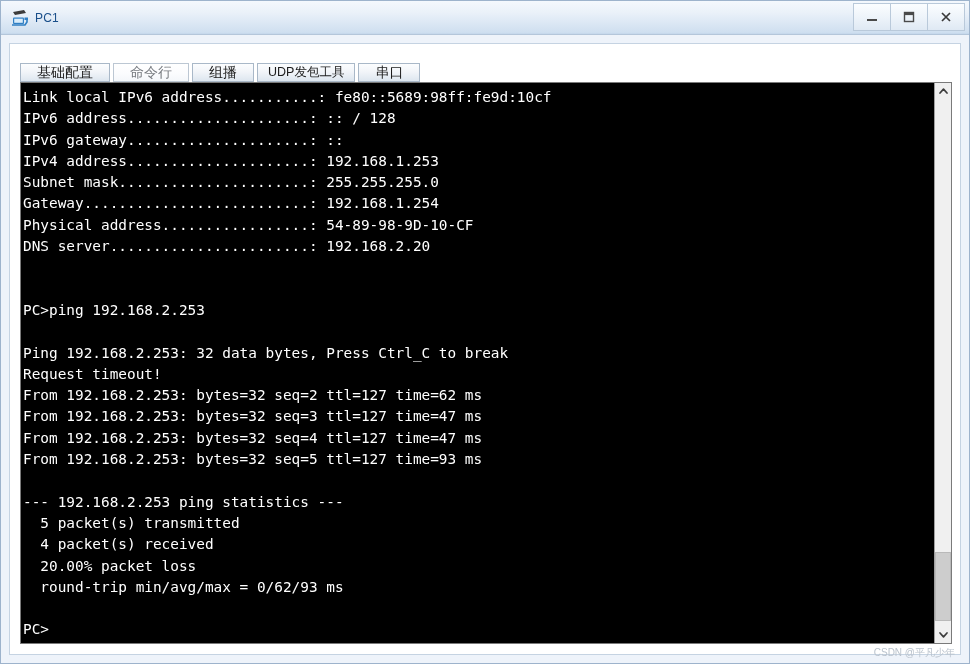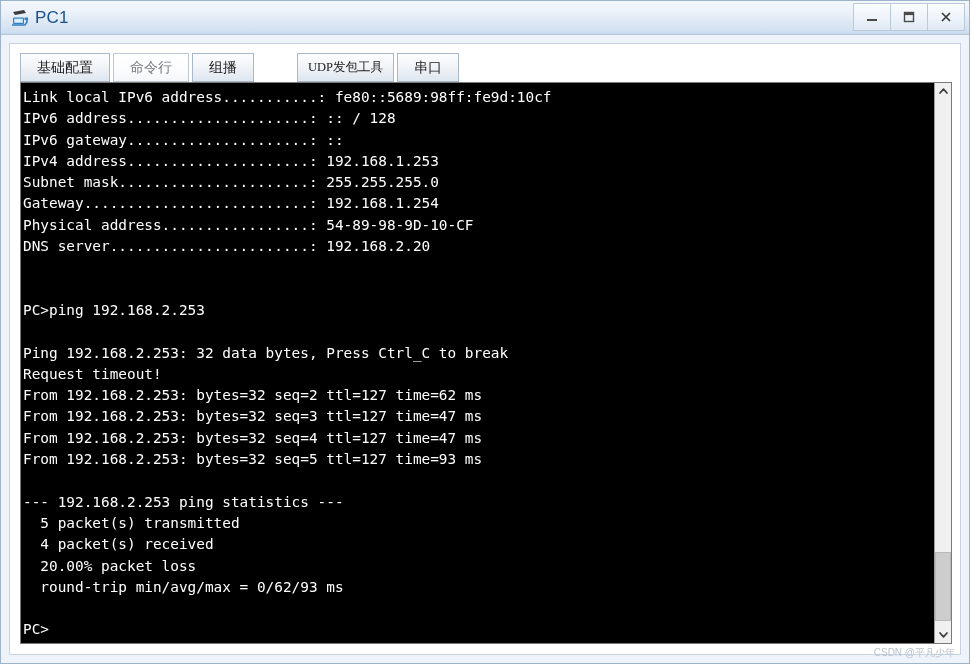--- a/index.html
+++ b/index.html
@@ -40,21 +40,21 @@
   }
   .title-icon {
     width: 20px;
     height: 20px;
     margin-left: 9px;
     margin-right: 5px;
     flex: 0 0 20px;
     position: relative;
   }
   .title-text {
-    font-size: 17px;
+    font-size: 12px;
     color: #1a4f8a;
     font-family: "Liberation Sans", sans-serif;
     letter-spacing: 0.2px;
   }
   .win-buttons {
     position: absolute;
     right: 4px;
     top: 2px;
     display: flex;
     gap: 0px;
@@ -96,45 +96,44 @@
 
   
   .tabbar {
     display: flex;
     flex: 0 0 auto;
     align-items: flex-end;
     height: 31px;
     margin-bottom: 0px;
   }
   .tab {
-    height: 29px;
+    height: 19px;
     min-width: 60px;
     border: 1px solid #a9b8c8;
     box-sizing: border-box;
     display: flex;
     align-items: center;
     justify-content: flex-start;
     font-size: 14px;
     color: #1b1b1b;
     background: linear-gradient(to bottom, #fcfdfe 0%, #f2f5f9 45%, #dde6ef 100%);
     padding: 0 16px;
     margin-right: 3px;
     cursor: default;
-    font-family: Liberation Serif, serif;
+    font-family: Liberation Sans, sans-serif;
     white-space: nowrap;
   }
   .tab.active {
     background: linear-gradient(to bottom, #ffffff 0%, #fbfcfe 55%, #f4f7fa 100%);
     color: #777b80;
     border-color: #bcc7d3;
   }
   .tab.small {
     font-size: 12.5px;
     padding: 0 10px;
-    margin-left: 40px;
   }
 
   
   .terminal-wrap {
     flex: 1 1 auto;
     display: flex;
     border: 1px solid #7a7a7a;
     background: #000000;
     box-sizing: border-box;
     overflow: hidden;

